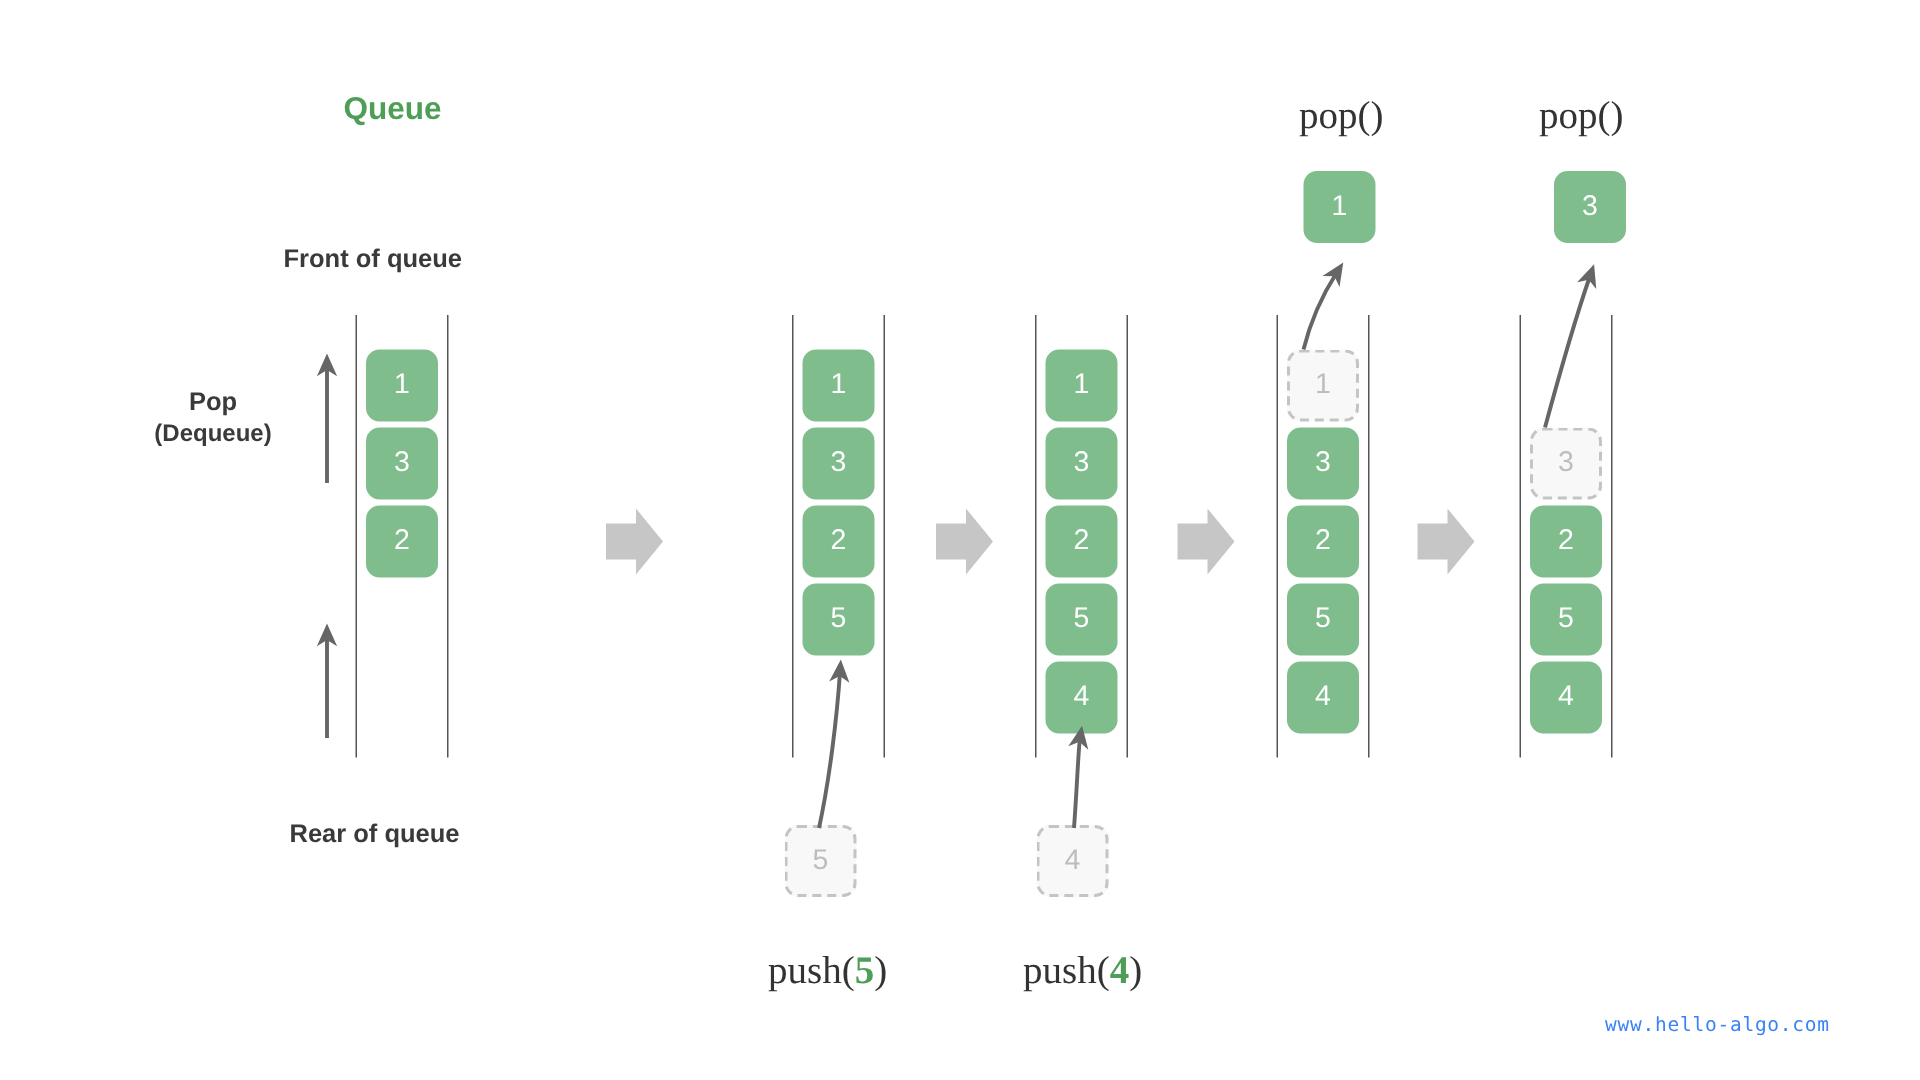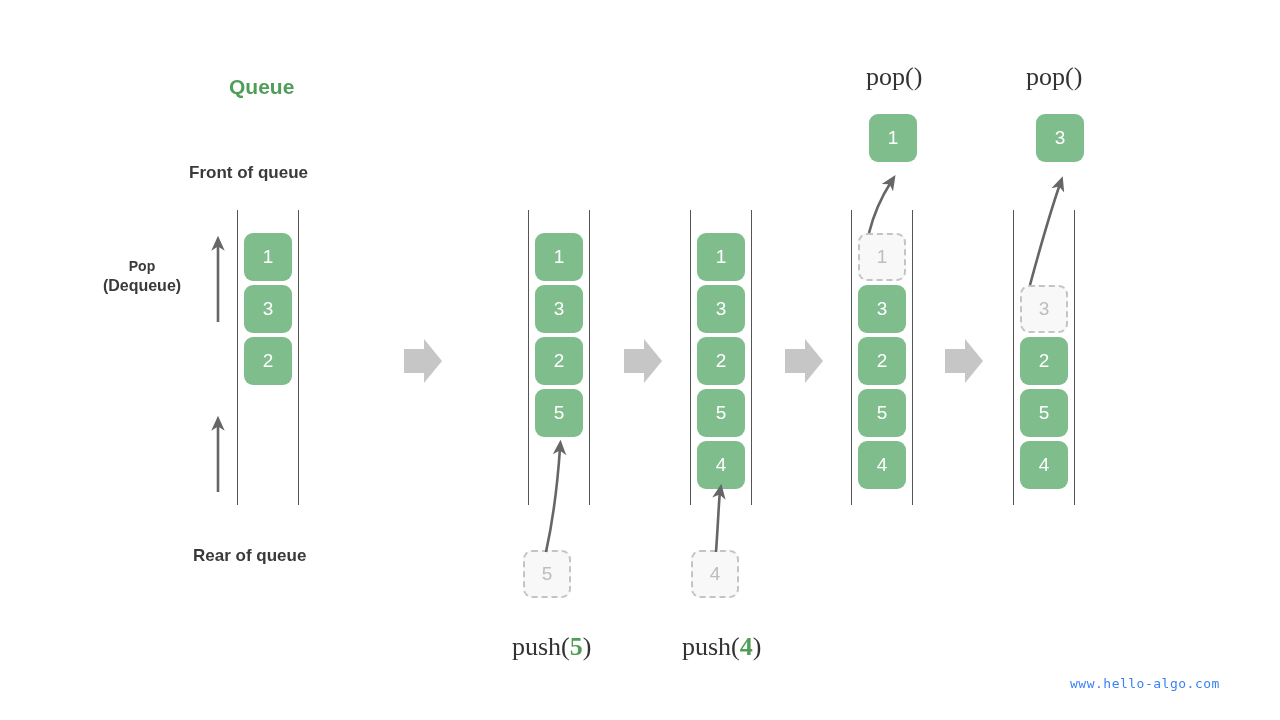--- a/index.html
+++ b/index.html
@@ -24,37 +24,37 @@
   .lbl {
     position: absolute;
     white-space: nowrap;
     line-height: 1.25;
   }
   .title-queue {
     font-size: 21px;
     font-weight: bold;
     color: #4f9e57;
     left: 229px;
-    top: 74px;
+    top: 60px;
   }
   .hdr {
     font-size: 17px;
     font-weight: bold;
     color: #3a3a3a;
   }
   .front-label { left: 189px; top: 162px; }
   .rear-label  { left: 193px; top: 545px; }
 
   .side-group {
     position: absolute;
     text-align: center;
     width: 170px;
   }
   .side-group .big {
-    font-size: 14px;
+    font-size: 17px;
     font-weight: bold;
     color: #3a3a3a;
     display: block;
   }
   .side-group .sub {
     font-size: 16px;
     font-weight: bold;
     color: #3a3a3a;
     display: block;
     margin-top: 3px;

